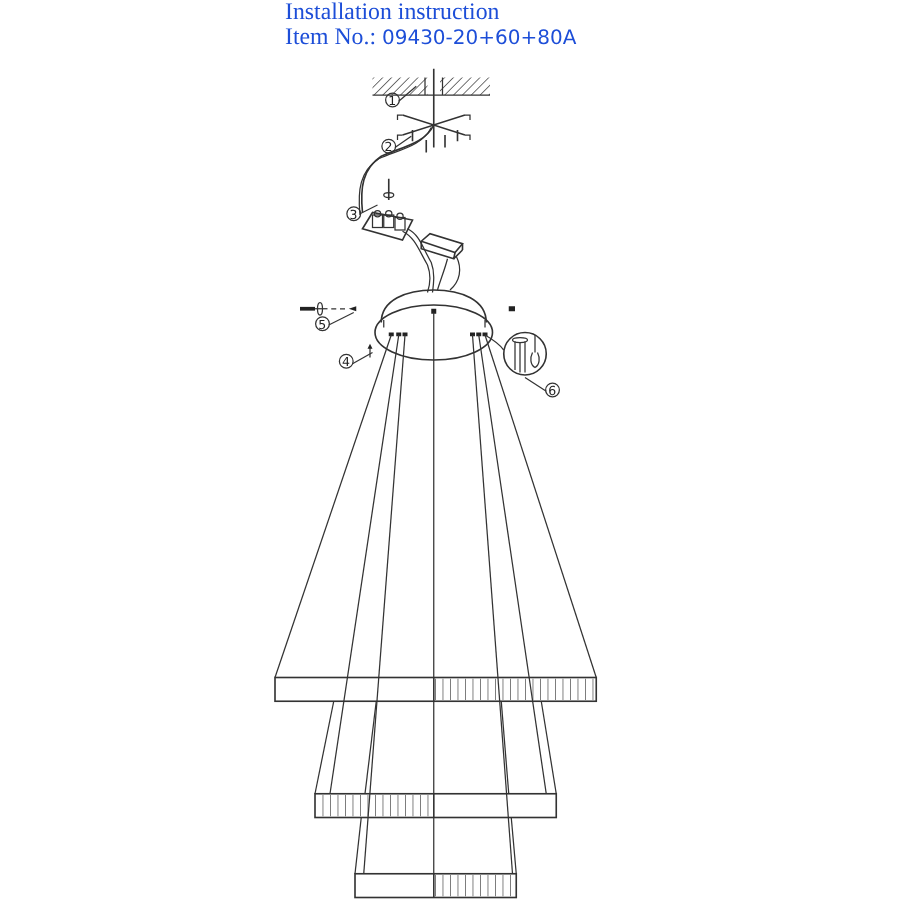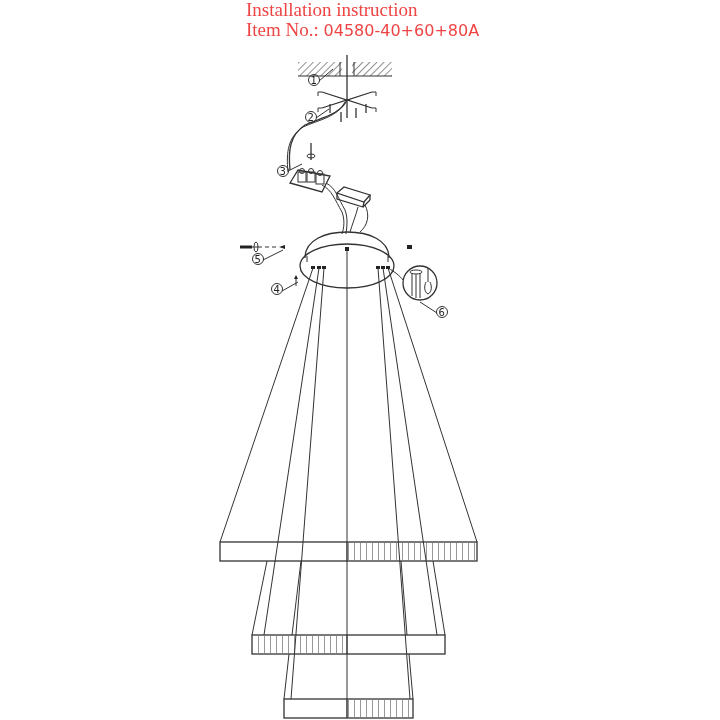--- a/index.html
+++ b/index.html
@@ -1,35 +1,35 @@
 <!DOCTYPE html>
 <html><head>
 <meta charset="utf-8">
 <style>
   html, body { margin: 0; padding: 0; background: #ffffff; }
   body { width: 720px; height: 720px; position: relative; overflow: hidden; }
   .title {
-    position: absolute; left: 246px; font-family: "Liberation Serif", serif;
-    font-size: 19px; color: #ef4444; line-height: 20px; white-space: nowrap;
+    position: absolute; left: 228px; font-family: "Liberation Serif", serif;
+    font-size: 19px; color: #1d4ed8; line-height: 20px; white-space: nowrap;
   }
   #t1 { top: 0px; }
   #t2 { top: 20px; }
   #t2 .code { font-family: "DejaVu Sans", sans-serif; font-size: 16px; }
   svg { position: absolute; left: 0; top: 0; }
   .ln { stroke: #333; stroke-width: 1.3; fill: none; }
   .lnt { stroke: #333; stroke-width: 1; fill: none; }
   .lbl { font-family: "DejaVu Sans", sans-serif; font-size: 10px; fill: #222; }
 </style>
 </head>
 <body>
 
 <div id="t1" class="title">Installation instruction</div>
 <div id="t2" class="title">
   <span>Item No.:</span>
-  <span class="code">04580-40+60+80A</span>
+  <span class="code">09430-20+60+80A</span>
 </div>
 
 <svg width="720" height="720" viewBox="0 0 720 720">
   <defs>
     <pattern id="hatch" width="5" height="5" patternUnits="userSpaceOnUse" patternTransform="rotate(45)">
       <line x1="0" y1="0" x2="0" y2="5" stroke="#444" stroke-width="1.2"></line>
     </pattern>
     <pattern id="ribs" width="6" height="20" patternUnits="userSpaceOnUse">
       <line x1="0" y1="0" x2="0" y2="20" stroke="#333" stroke-width="1"></line>
     </pattern>

